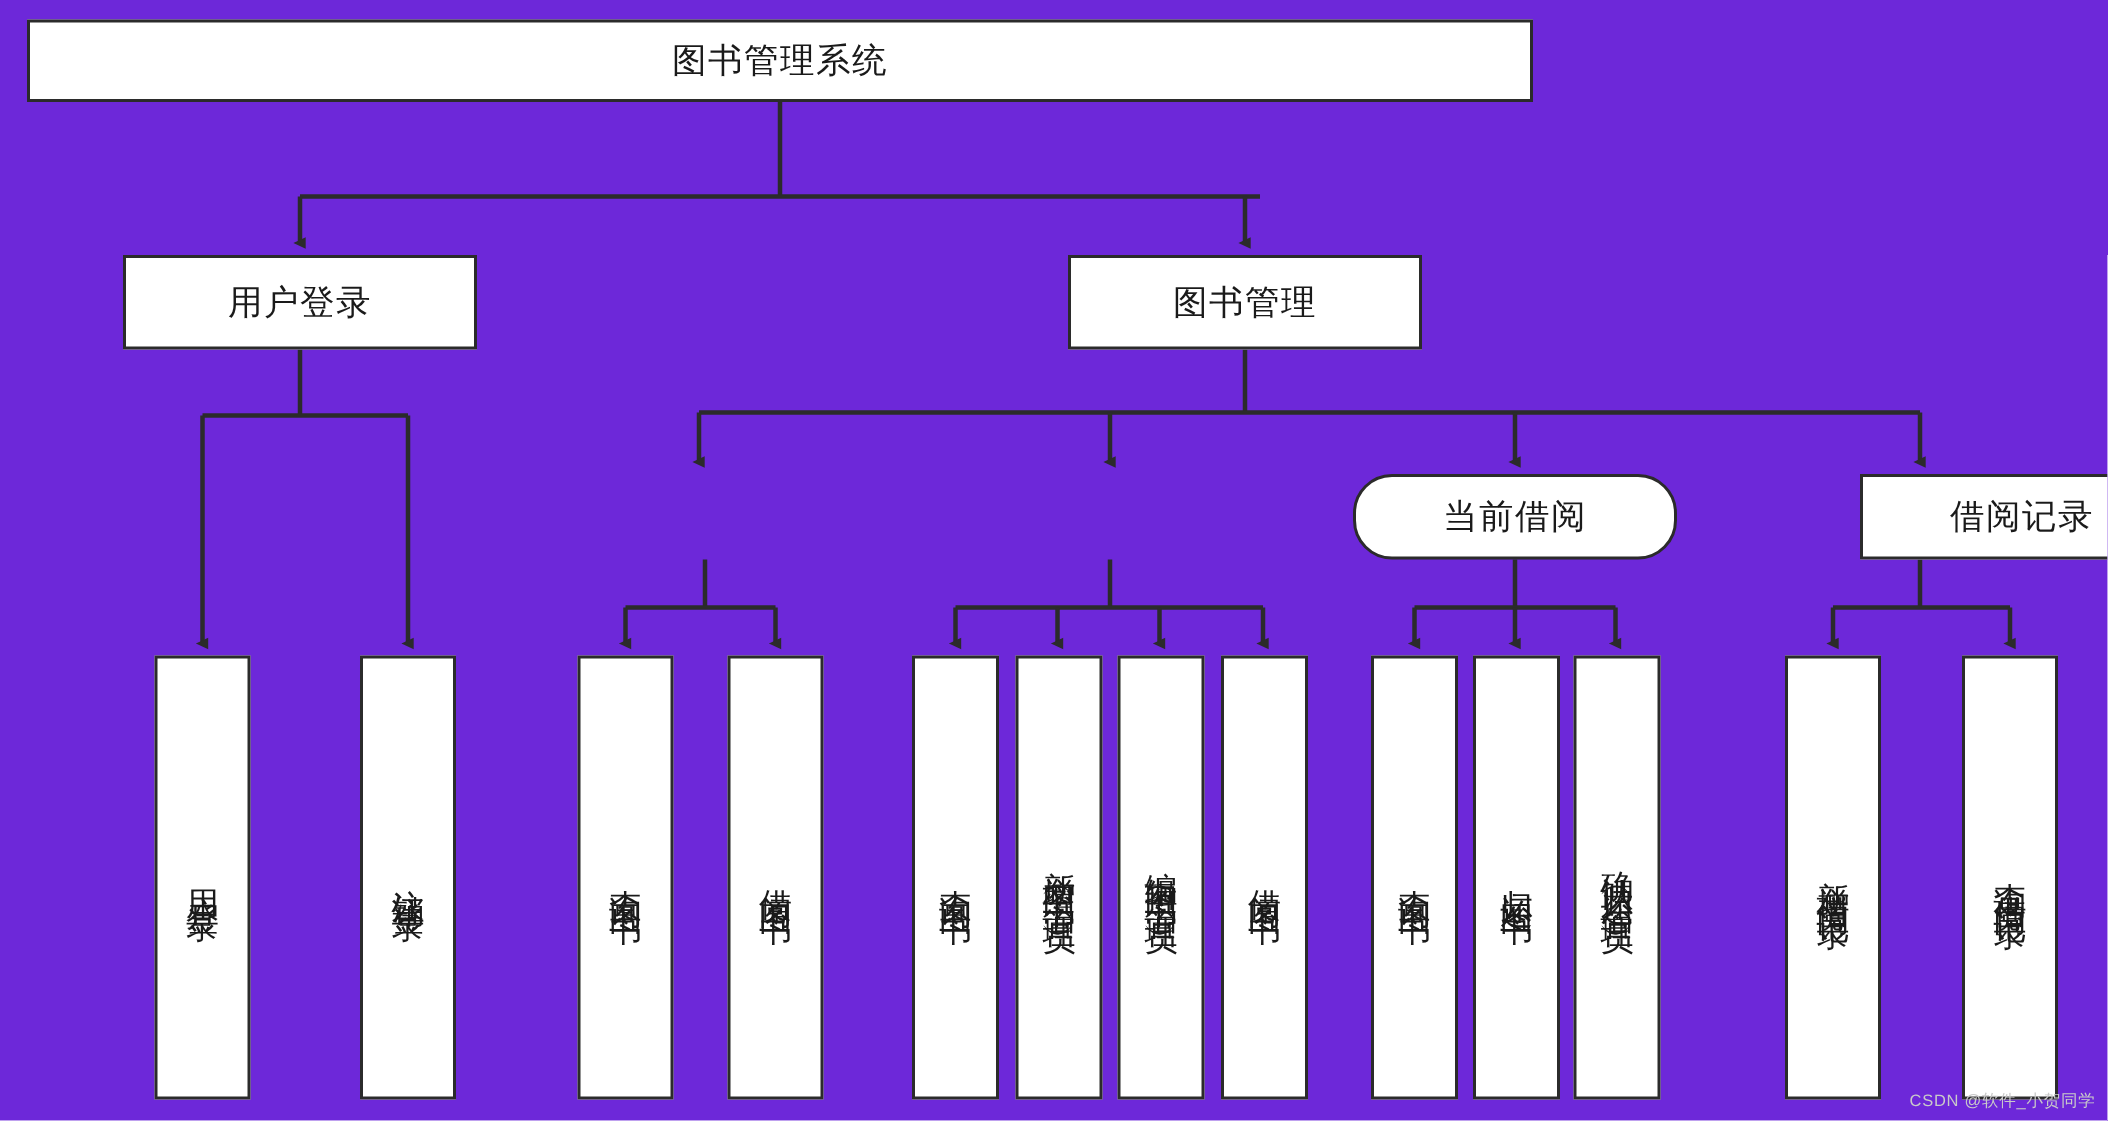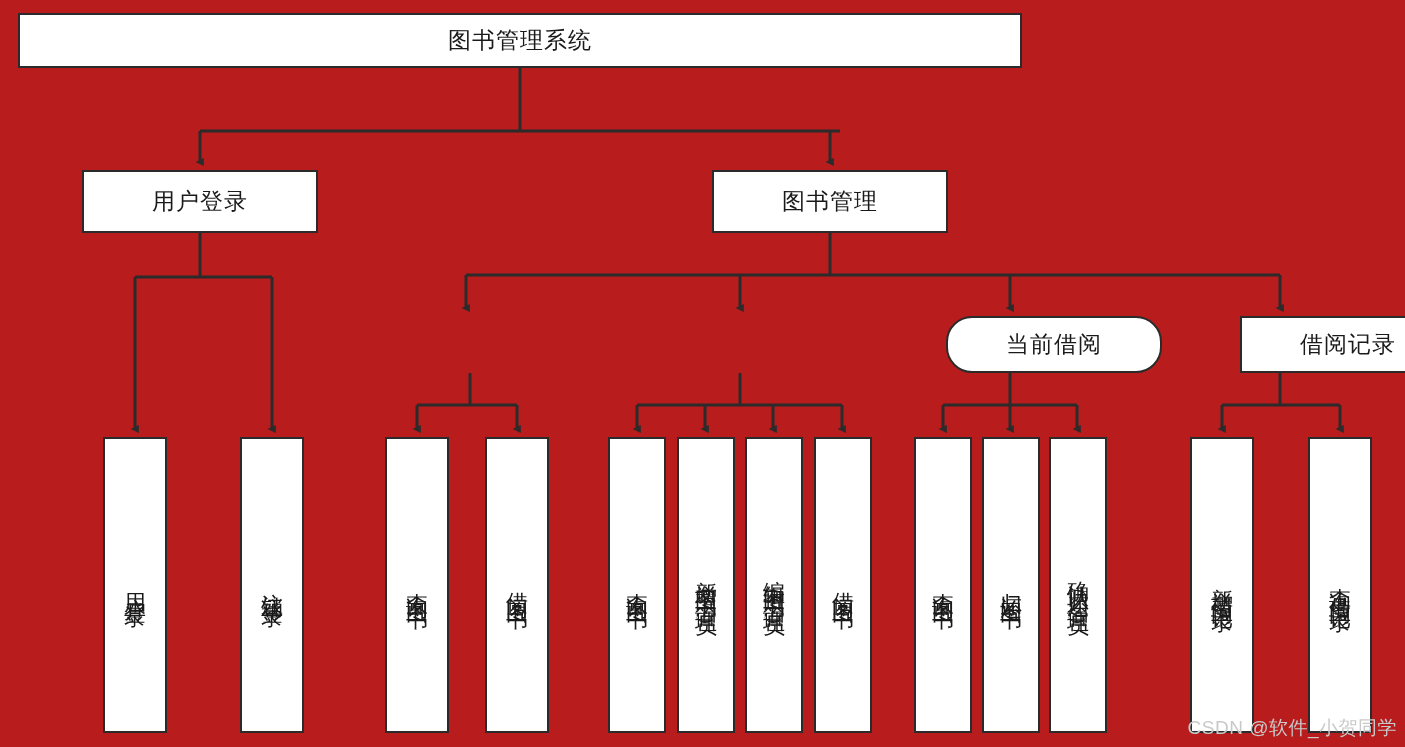--- a/index.html
+++ b/index.html
@@ -8,21 +8,21 @@
     padding: 0;
     background: #ffffff;
   }
   body {
     font-family: "Liberation Sans", "DejaVu Sans", sans-serif;
   }
   #canvas {
     position: relative;
     width: 1405px;
     height: 747px;
-    background: #b91c1c;
+    background: #6d28d9;
     overflow: hidden;
   }
   svg#wires {
     position: absolute;
     left: 0;
     top: 0;
     width: 1405px;
     height: 747px;
     pointer-events: none;
   }
@@ -52,21 +52,21 @@
     writing-mode: vertical-rl;
     text-orientation: upright;
     letter-spacing: 5px;
     line-height: 1;
     white-space: nowrap;
   }
   .watermark {
     position: absolute;
     right: 8px;
     bottom: 6px;
-    font-size: 19px;
+    font-size: 11px;
     color: #c9c9c9;
     letter-spacing: 0.5px;
     white-space: nowrap;
   }
 </style>
 </head>
 <body>
 
 <div id="canvas">
 
@@ -124,21 +124,21 @@
     <span class="label">图书管理系统</span>
   </div>
 
   <div class="node h" style="left:82px; top:170px; width:236px; height:63px;">
     <span class="label">用户登录</span>
   </div>
   <div class="node h" style="left:712px; top:170px; width:236px; height:63px;">
     <span class="label">图书管理</span>
   </div>
 
-  <div class="node h" style="left:946px; top:316px; width:216px; height:57px;border-radius:26px;">
+  <div class="node h" style="left:902px; top:316px; width:216px; height:57px;border-radius:26px;">
     <span class="label">当前借阅</span>
   </div>
   <div class="node h" style="left:1240px; top:316px; width:216px; height:57px;">
     <span class="label">借阅记录</span>
   </div>
 
   <div class="node leaf" style="left:103px; top:437px; width:64px; height:296px;">
     <span class="label">用户登录</span>
   </div>
   <div class="node leaf" style="left:240px; top:437px; width:64px; height:296px;">

